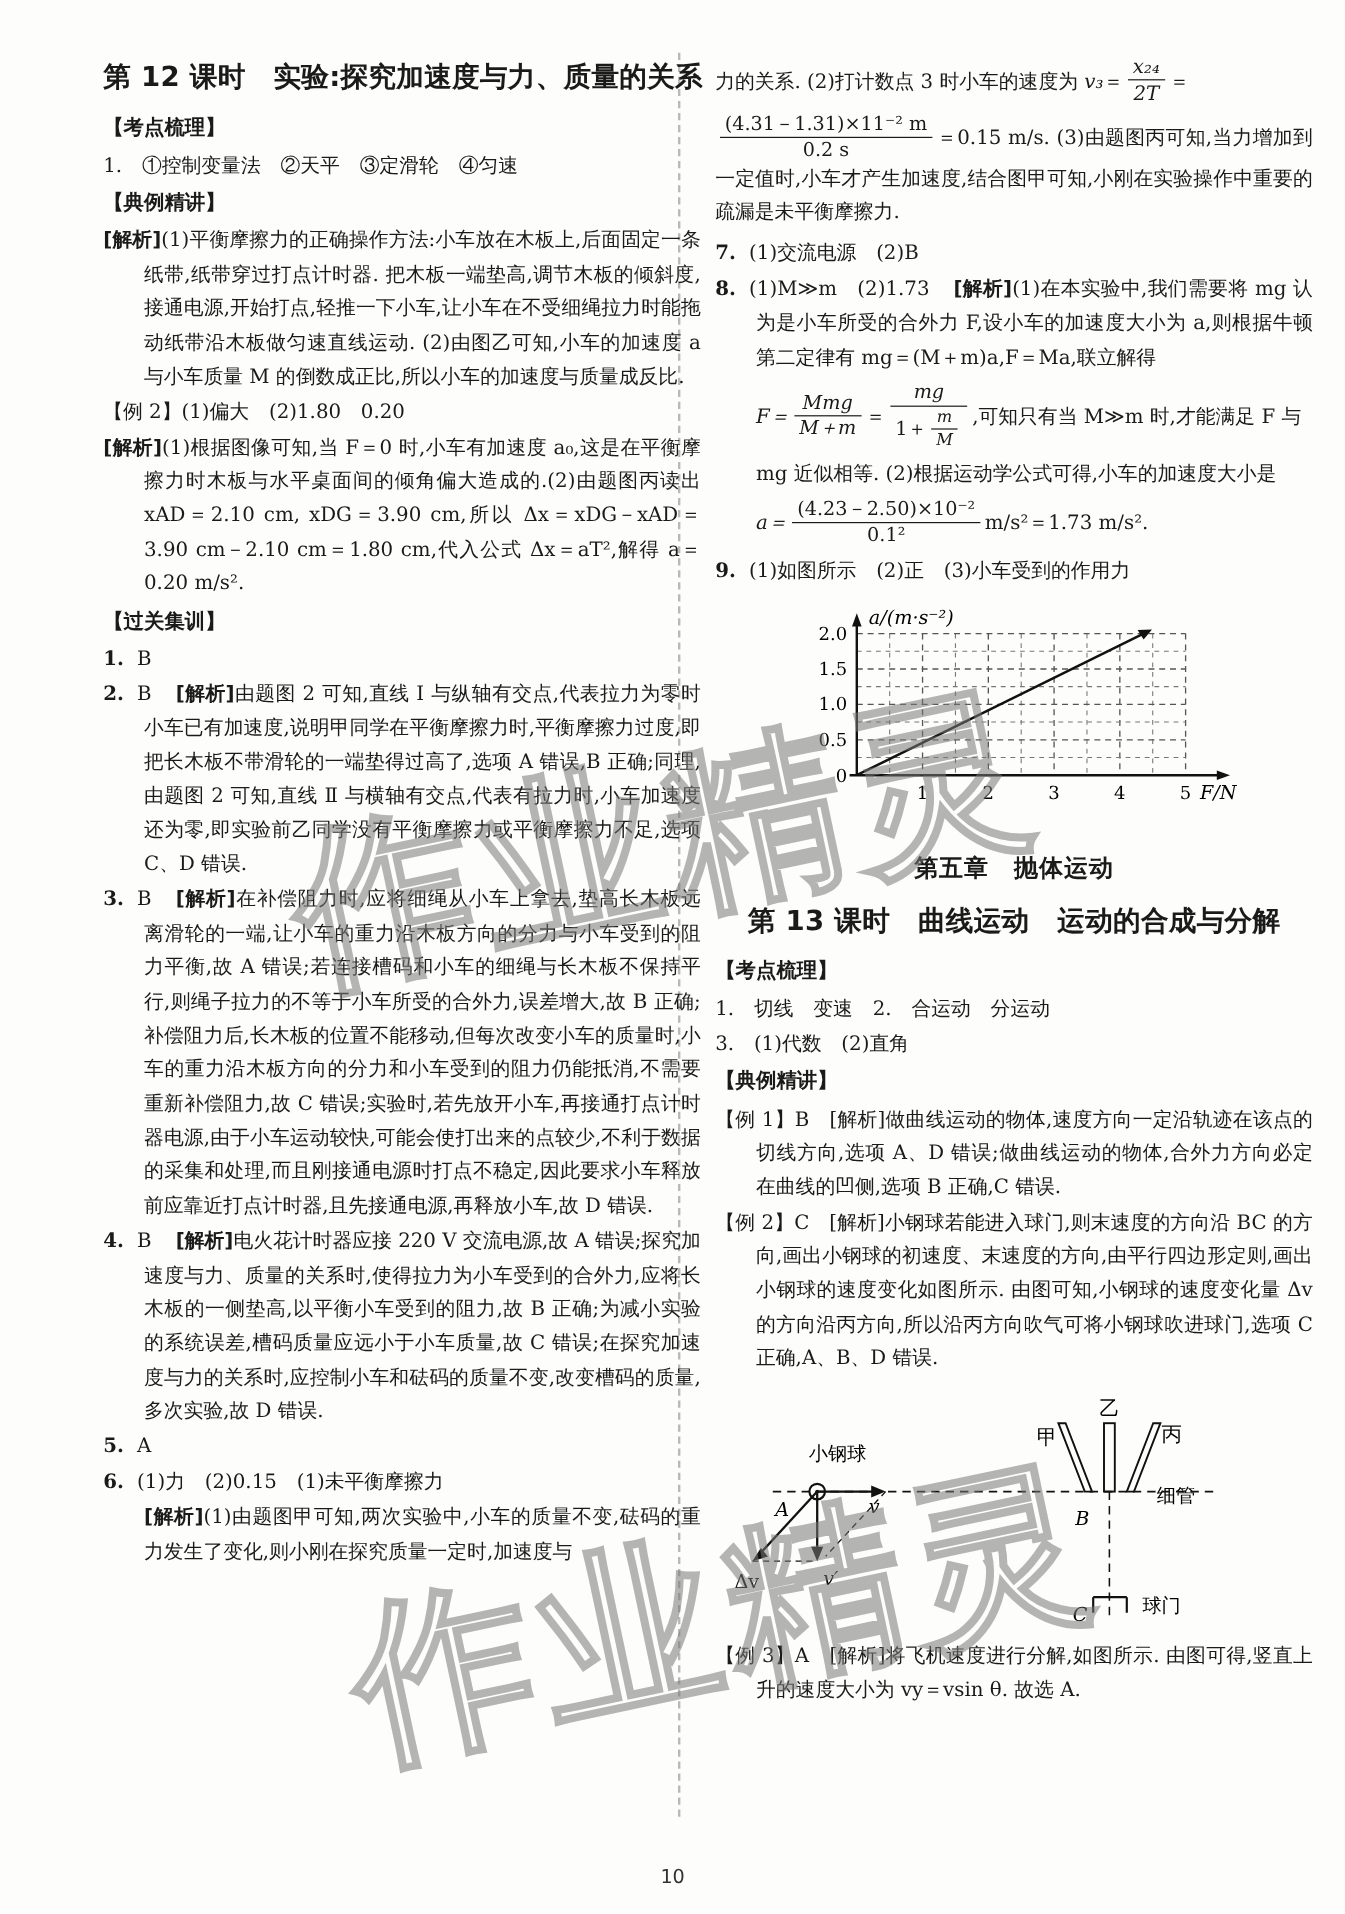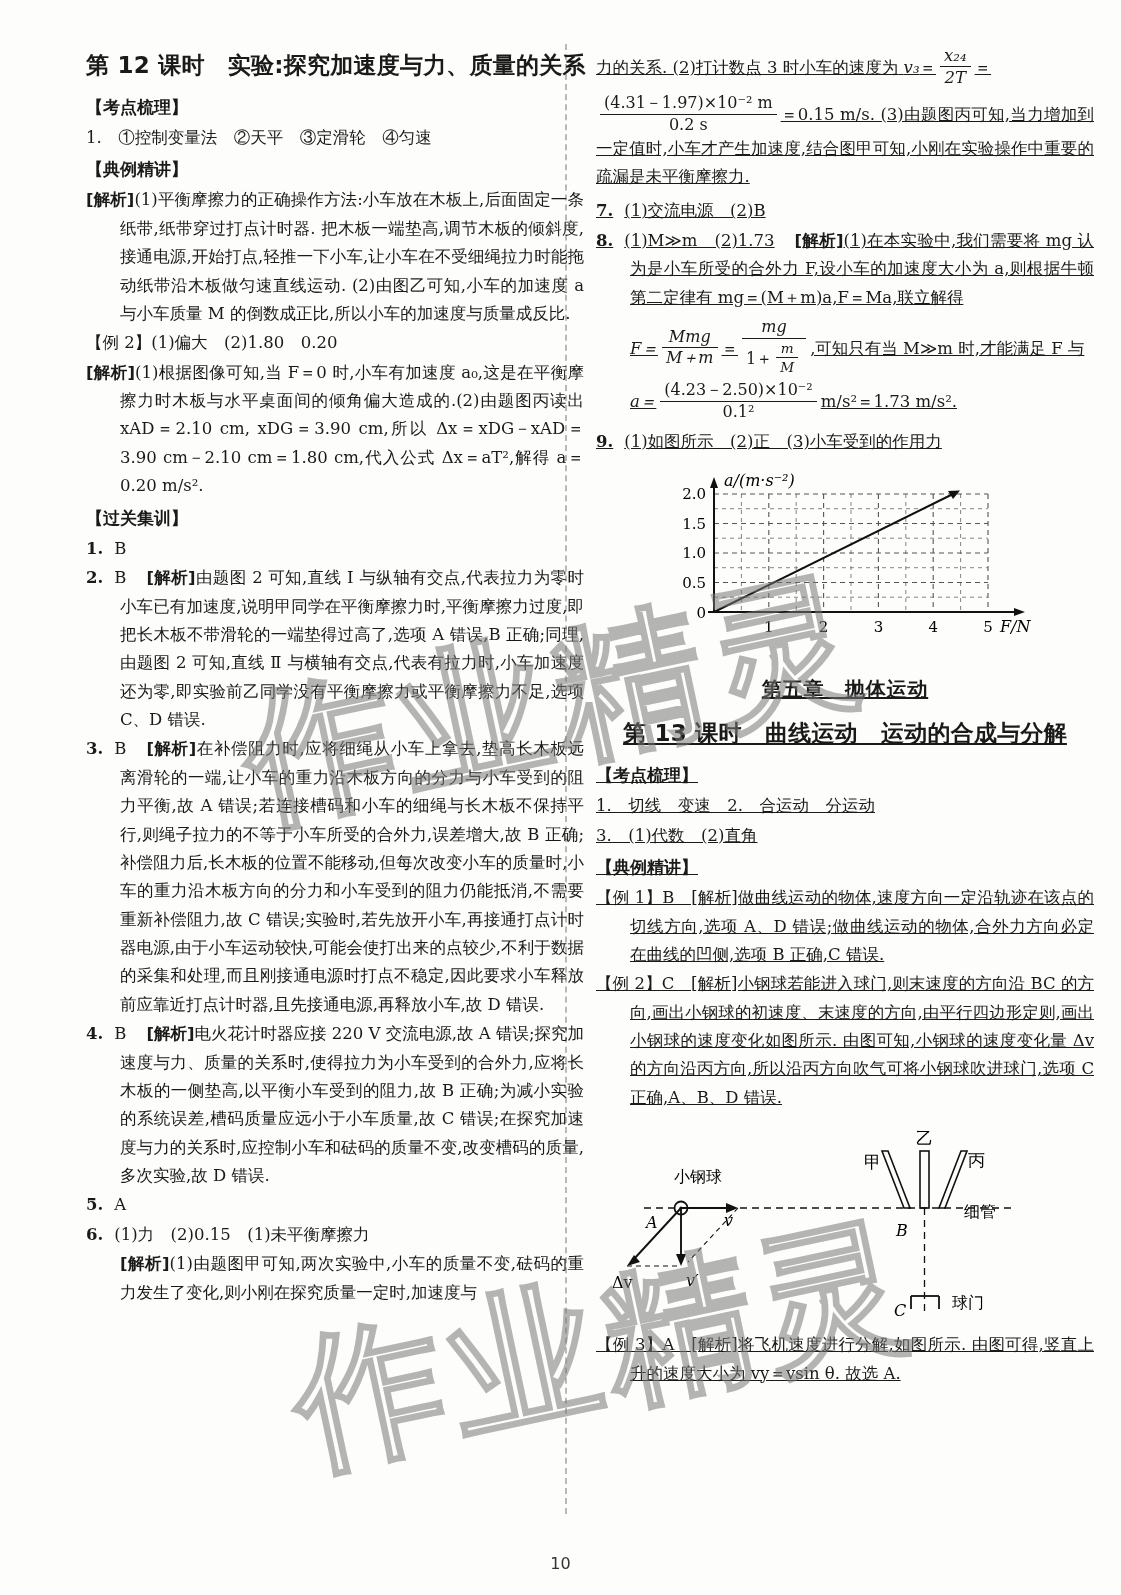--- a/index.html
+++ b/index.html
@@ -30,21 +30,21 @@
   .wm-1{ left:240px; top:600px; font-size:150px; transform:rotate(-12deg); }
   .wm-2{ left:290px; top:1245px; font-size:150px; transform:rotate(-12deg); }
 
   
   .col{
     position:absolute;top:46px;width:498px;
     font-size:16.5px;line-height:1.72;
     z-index:2;
   }
   .col-left{left:58px;margin-left:28px;}
-  .col-right{left:596px;text-decoration:underline;}
+  .col-right{left:596px;}
   .divider{
     position:absolute;left:565px;top:44px;
     width:0;height:1470px;
     border-left:2px dashed #b9b9b9;
     z-index:1;
   }
 
   
   h1.lesson{
     font-family:"DejaVu Sans","Liberation Sans",sans-serif;
@@ -139,31 +139,32 @@
   </div>
 
   <div class="col col-right">
 
     <p>
       <span>力的关系. (2)打计数点 3 时小车的速度为</span>
       <span class="it">v₃</span>＝<span class="frac"><span class="n it">x₂₄</span><span class="d it">2T</span></span>＝
     </p>
 
     <p class="eqline">
-      <span class="frac bigfrac"><span class="n">(4.31－1.97)×10⁻² m</span><span class="d">0.2 s</span></span><span>＝0.15 m/s. (3)由题图丙可知,当力增加到一定值时,小车才产生加速度,结合图甲可知,小刚在实验操作中重要的疏漏是未平衡摩擦力.</span>
+      <span class="frac bigfrac"><span class="n">(4.31－1.31)×11⁻² m</span><span class="d">0.2 s</span></span><span>＝0.15 m/s. (3)由题图丙可知,当力增加到一定值时,小车才产生加速度,结合图甲可知,小刚在实验操作中重要的疏漏是未平衡摩擦力.</span>
     </p>
 
     <p class="hang"><span class="num">7.</span><span class="gap-s"></span><span>(1)交流电源　(2)B</span></p>
 
     <p class="hang"><span class="num">8.</span><span class="gap-s"></span><span>(1)M≫m　(2)1.73</span><span class="gap"></span><span class="bk">[解析]</span><span>(1)在本实验中,我们需要将 mg 认为是小车所受的合外力 F,设小车的加速度大小为 a,则根据牛顿第二定律有 mg＝(M＋m)a,F＝Ma,联立解得</span></p>
 
     <p class="eqline hang2">
       <span class="it">F＝</span><span class="frac bigfrac"><span class="n it">Mmg</span><span class="d it">M＋m</span></span>＝<span class="frac bigfrac"><span class="n it">mg</span><span class="d">1＋<span class="frac" style="font-size:.85em"><span class="n it">m</span><span class="d it">M</span></span></span></span><span>,可知只有当 M≫m 时,才能满足 F 与</span>
     </p>
 
+    <p class="hang2">mg 近似相等. (2)根据运动学公式可得,小车的加速度大小是</p>
 
     <p class="eqline hang2">
       <span class="it">a＝</span><span class="frac bigfrac"><span class="n">(4.23－2.50)×10⁻²</span><span class="d">0.1²</span></span><span>m/s²＝1.73 m/s².</span>
     </p>
 
     <p class="hang"><span class="num">9.</span><span class="gap-s"></span><span>(1)如图所示　(2)正　(3)小车受到的作用力</span></p>
 
     <div class="chart-wrap">
       <svg width="498" height="190" viewBox="0 0 498 190">
 

